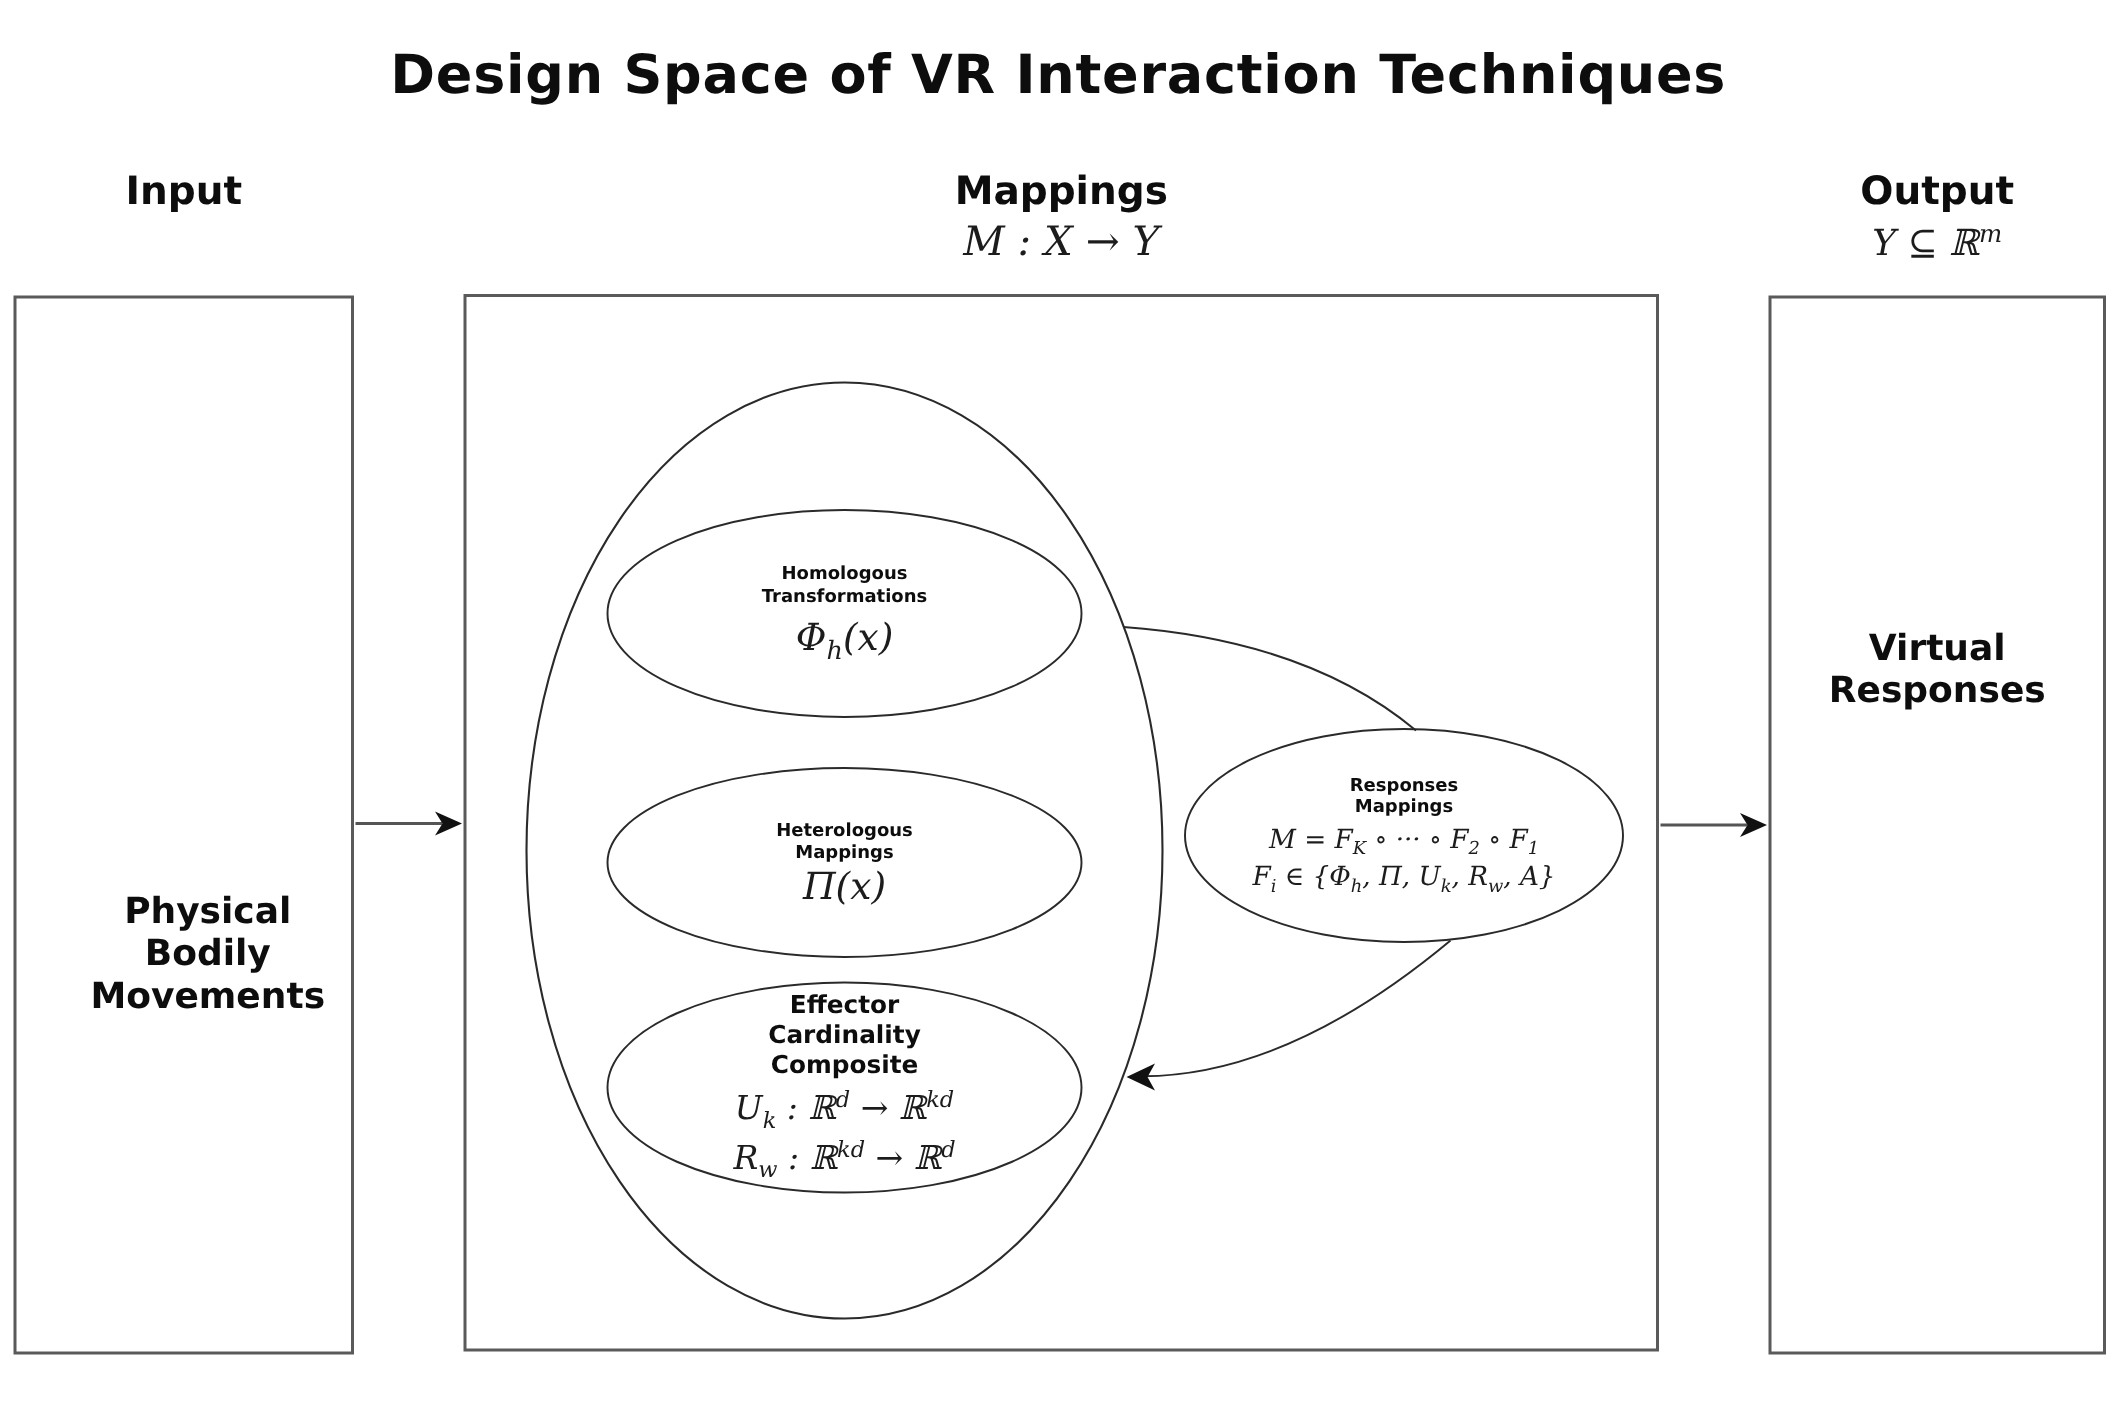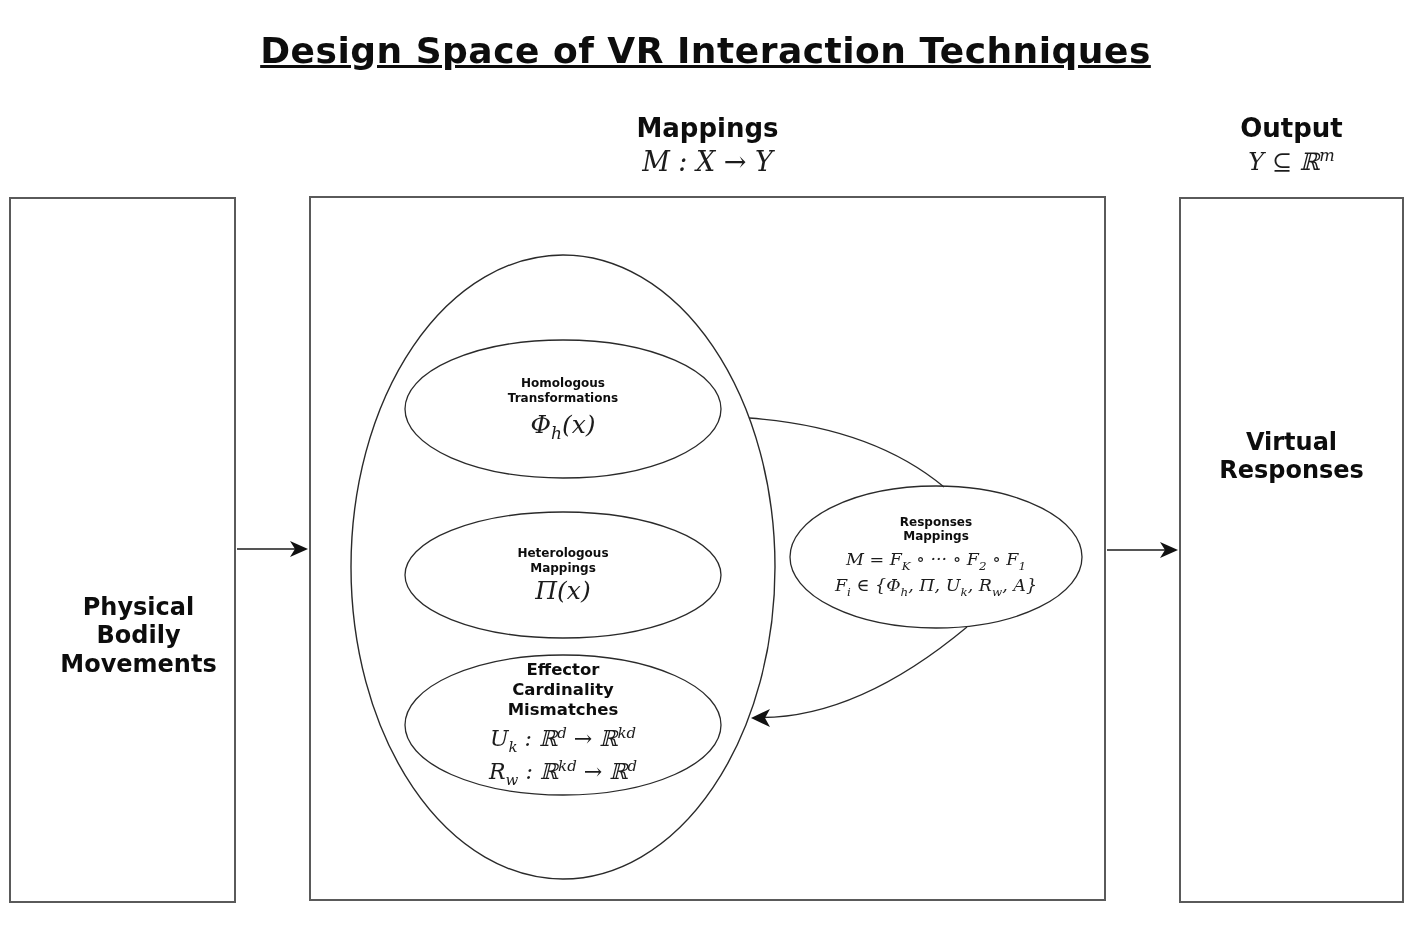--- a/index.html
+++ b/index.html
@@ -17,21 +17,20 @@
   .center-col {
     display: flex; flex-direction: column;
     align-items: center; justify-content: center;
     text-align: center;
   }
   .title {
     left: 0; top: 30px; width: 1411px;
     text-align: center;
     font-size: 36px; font-weight: 800; letter-spacing: 0.5px;
     color: #0d0d0d;
-    text-decoration: underline;
   }
   .col-head { text-align: center; }
   .col-head .col-label { font-size: 26px; font-weight: 800; color: #0d0d0d; }
   .math {
     font-family: "DejaVu Serif", serif;
     font-style: italic;
     color: #1c1c1c;
   }
   .col-head .math { font-size: 24px; margin-top: 3px; }
   .col-head .math.big { font-size: 27px; }
@@ -71,59 +70,60 @@
     <line x1="237" y1="549" x2="295" y2="549" stroke="#555555" stroke-width="2"></line>
     <polygon points="308,549 290,541 295,549 290,557" fill="#111111"></polygon>
 
     <line x1="1107" y1="550" x2="1165" y2="550" stroke="#555555" stroke-width="2"></line>
     <polygon points="1178,550 1160,542 1165,550 1160,558" fill="#111111"></polygon>
   </svg>
 
   <div class="abs title">Design Space of VR Interaction Techniques</div>
 
   <div class="abs col-head" style="left:10px; top:113px; width:225px;">
+    <div class="col-label">Input</div>
   </div>
 
   <div class="abs col-head" style="left:310px; top:113px; width:795px;">
     <div class="col-label">Mappings</div>
     <div class="math big">M : X → Y</div>
   </div>
 
   <div class="abs col-head" style="left:1180px; top:113px; width:223px;">
     <div class="col-label">Output</div>
     <div class="math">Y ⊆ ℝ<sup>m</sup></div>
   </div>
 
   <div class="abs center-col" style="left:10px; top:198px; width:225px; height:875px;padding-left:16px;">
     <div class="io-label">Physical</div>
     <div class="io-label">Bodily</div>
     <div class="io-label">Movements</div>
   </div>
 
-  <div class="abs center-col" style="left:1180px; top:204px; width:223px; height:504px;">
+  <div class="abs center-col" style="left:1180px; top:194px; width:223px; height:504px;">
     <div class="io-label">Virtual</div>
     <div class="io-label">Responses</div>
   </div>
 
   <div class="abs center-col" style="left:405px; top:341px; width:316px; height:137px;">
     <div class="ellipse-label ell-title-lg">Homologous</div>
     <div class="ellipse-label ell-title-lg">Transformations</div>
     <div class="math formula-lg">Φ<sub>h</sub>(x)</div>
   </div>
 
   <div class="abs center-col" style="left:405px; top:513px; width:316px; height:125px;">
     <div class="ellipse-label ell-title-lg">Heterologous</div>
     <div class="ellipse-label ell-title-lg">Mappings</div>
     <div class="math formula-lg" style="margin-top:1px;">Π(x)</div>
   </div>
 
   <div class="abs center-col" style="left:405px; top:656px; width:316px; height:139px;">
     <div class="ellipse-label ell-title-sm">Effector</div>
     <div class="ellipse-label ell-title-sm">Cardinality</div>
-    <div class="ellipse-label ell-title-sm">Mismatches</div>
+    <div class="ellipse-label ell-title-sm">Composite</div>
     <div class="math formula-md">U<sub>k</sub> : ℝ<sup>d</sup> → ℝ<sup>kd</sup></div>
     <div class="math formula-md" style="margin-top:0;">R<sub>w</sub> : ℝ<sup>kd</sup> → ℝ<sup>d</sup></div>
   </div>
 
   <div class="abs center-col" style="left:790px; top:487px; width:292px; height:140px;">
     <div class="ellipse-label ell-title-lg">Responses</div>
     <div class="ellipse-label ell-title-lg">Mappings</div>
     <div class="math formula-sm">M  =  F<sub>K</sub> ∘ ··· ∘ F<sub>2</sub> ∘ F<sub>1</sub></div>
     <div class="math formula-sm" style="margin-top:0;">F<sub>i</sub> ∈ {Φ<sub>h</sub>,  Π,  U<sub>k</sub>,  R<sub>w</sub>,  A}</div>
   </div>

